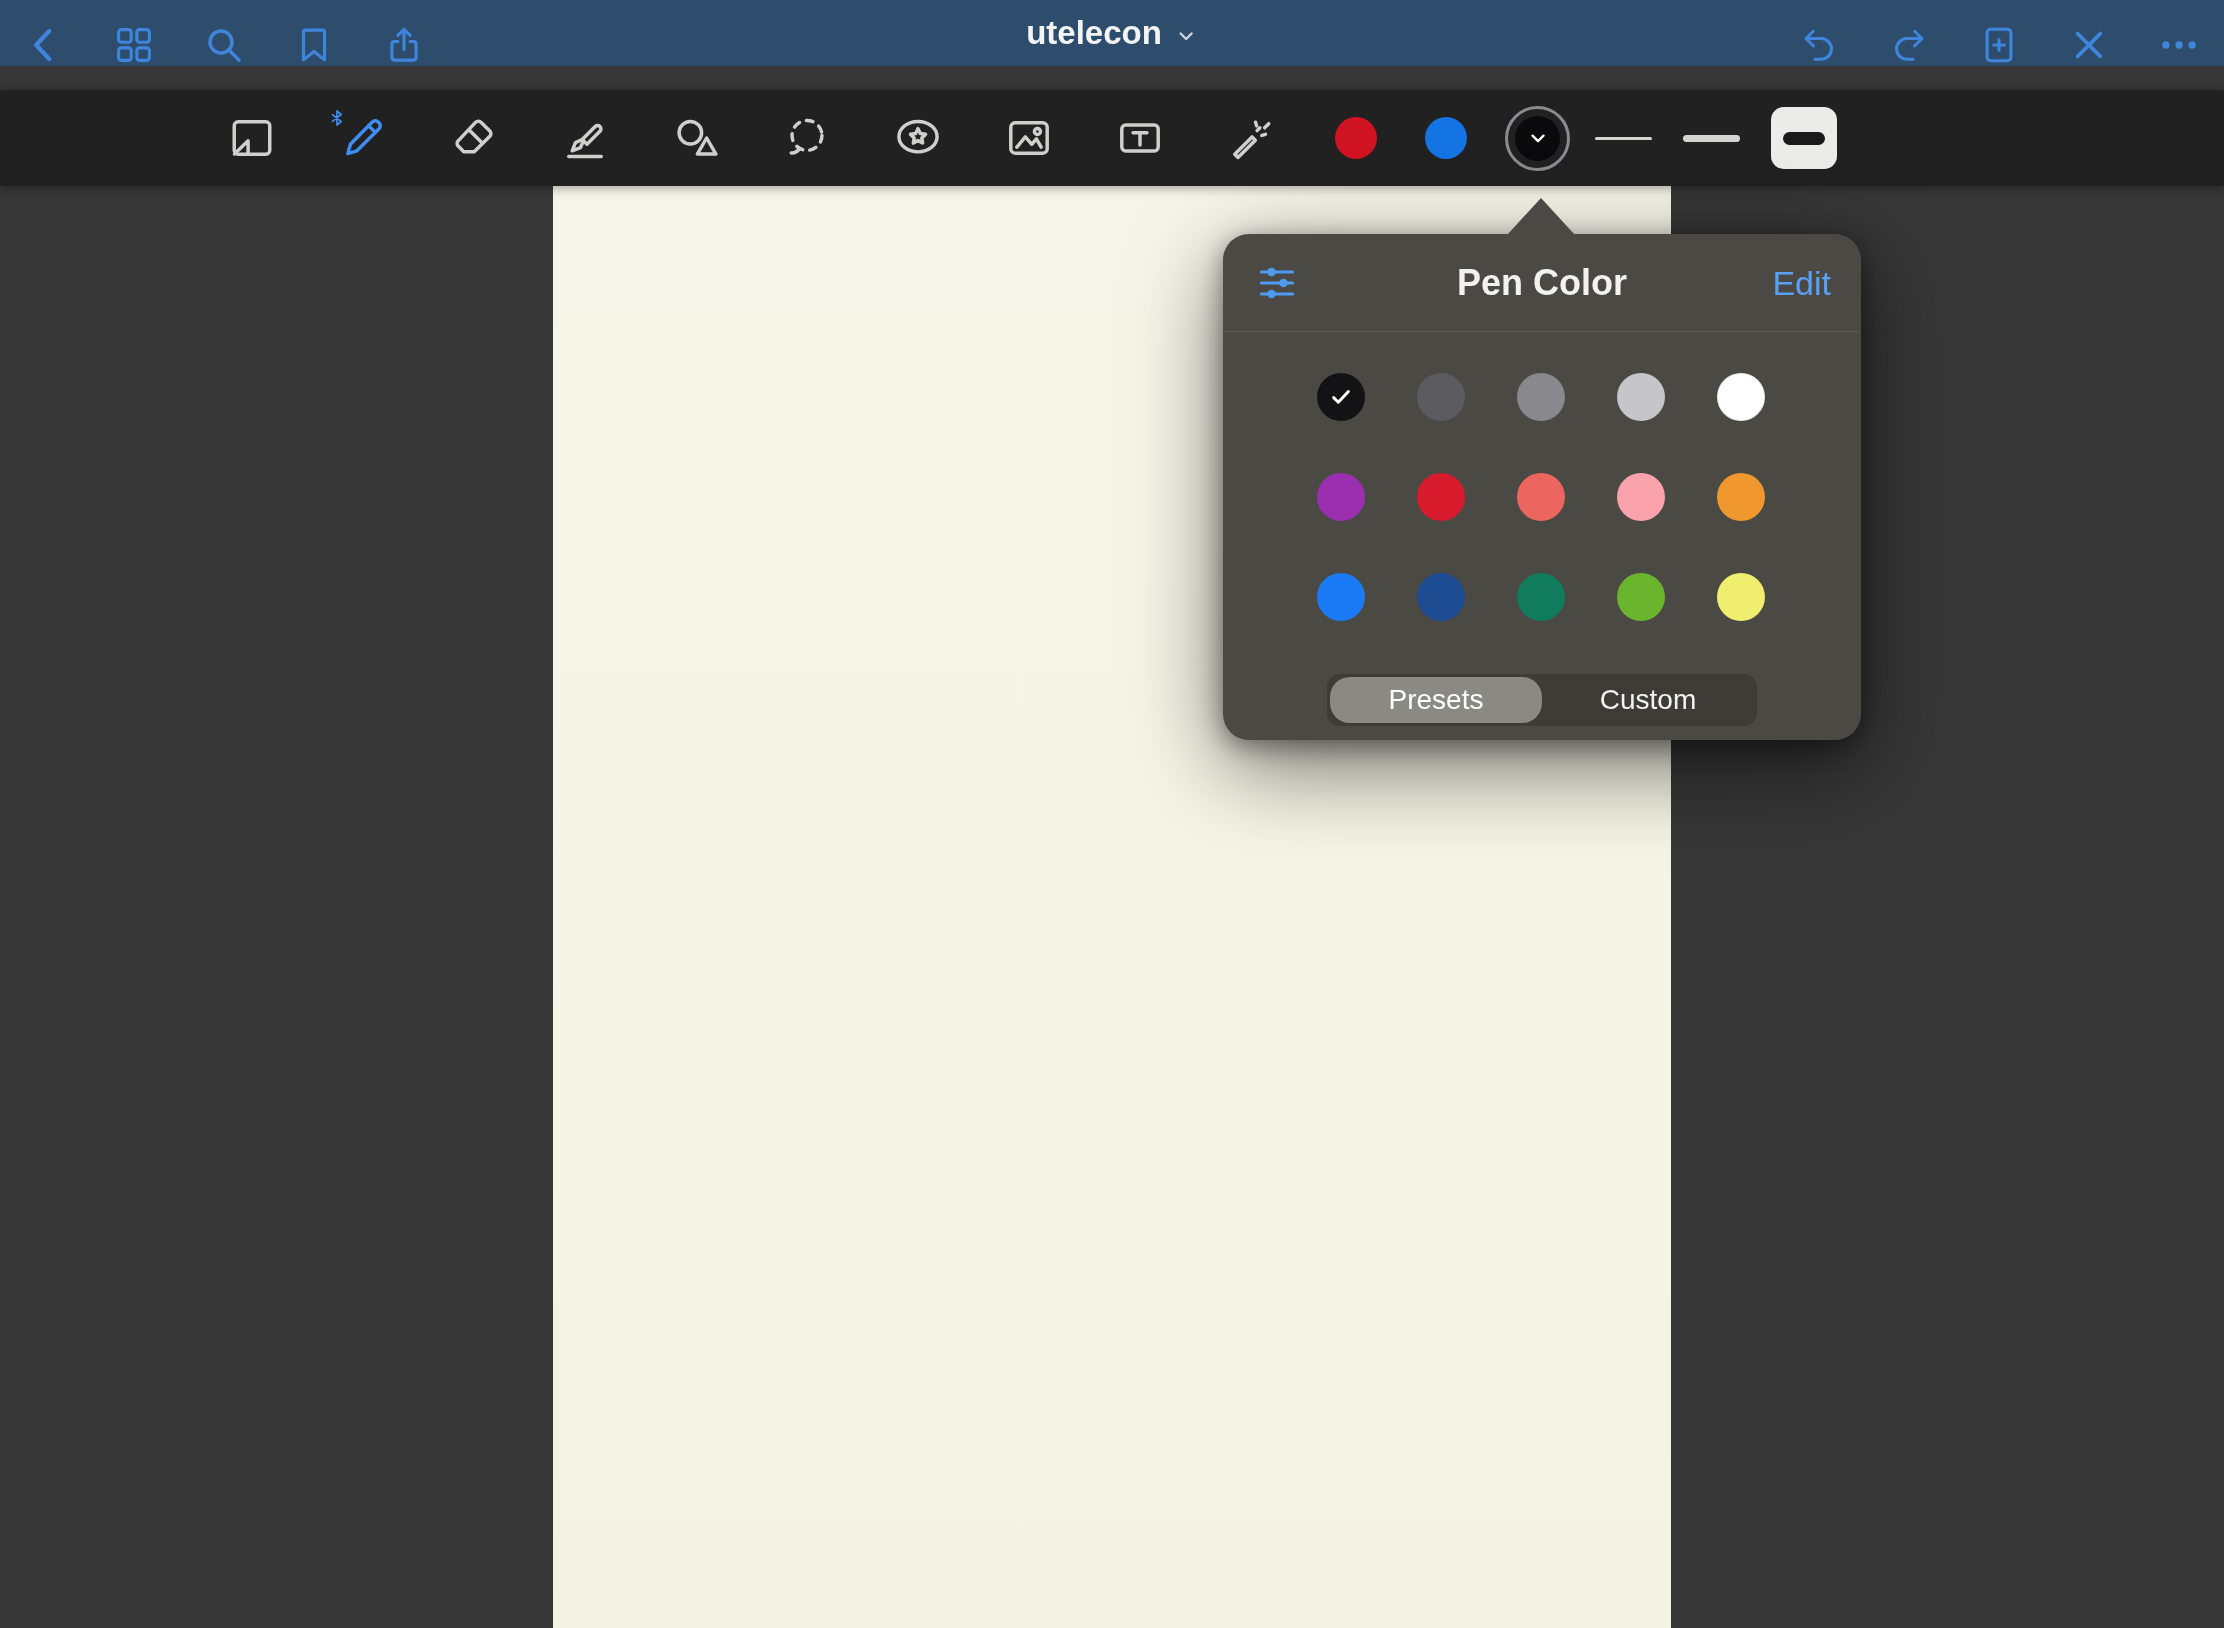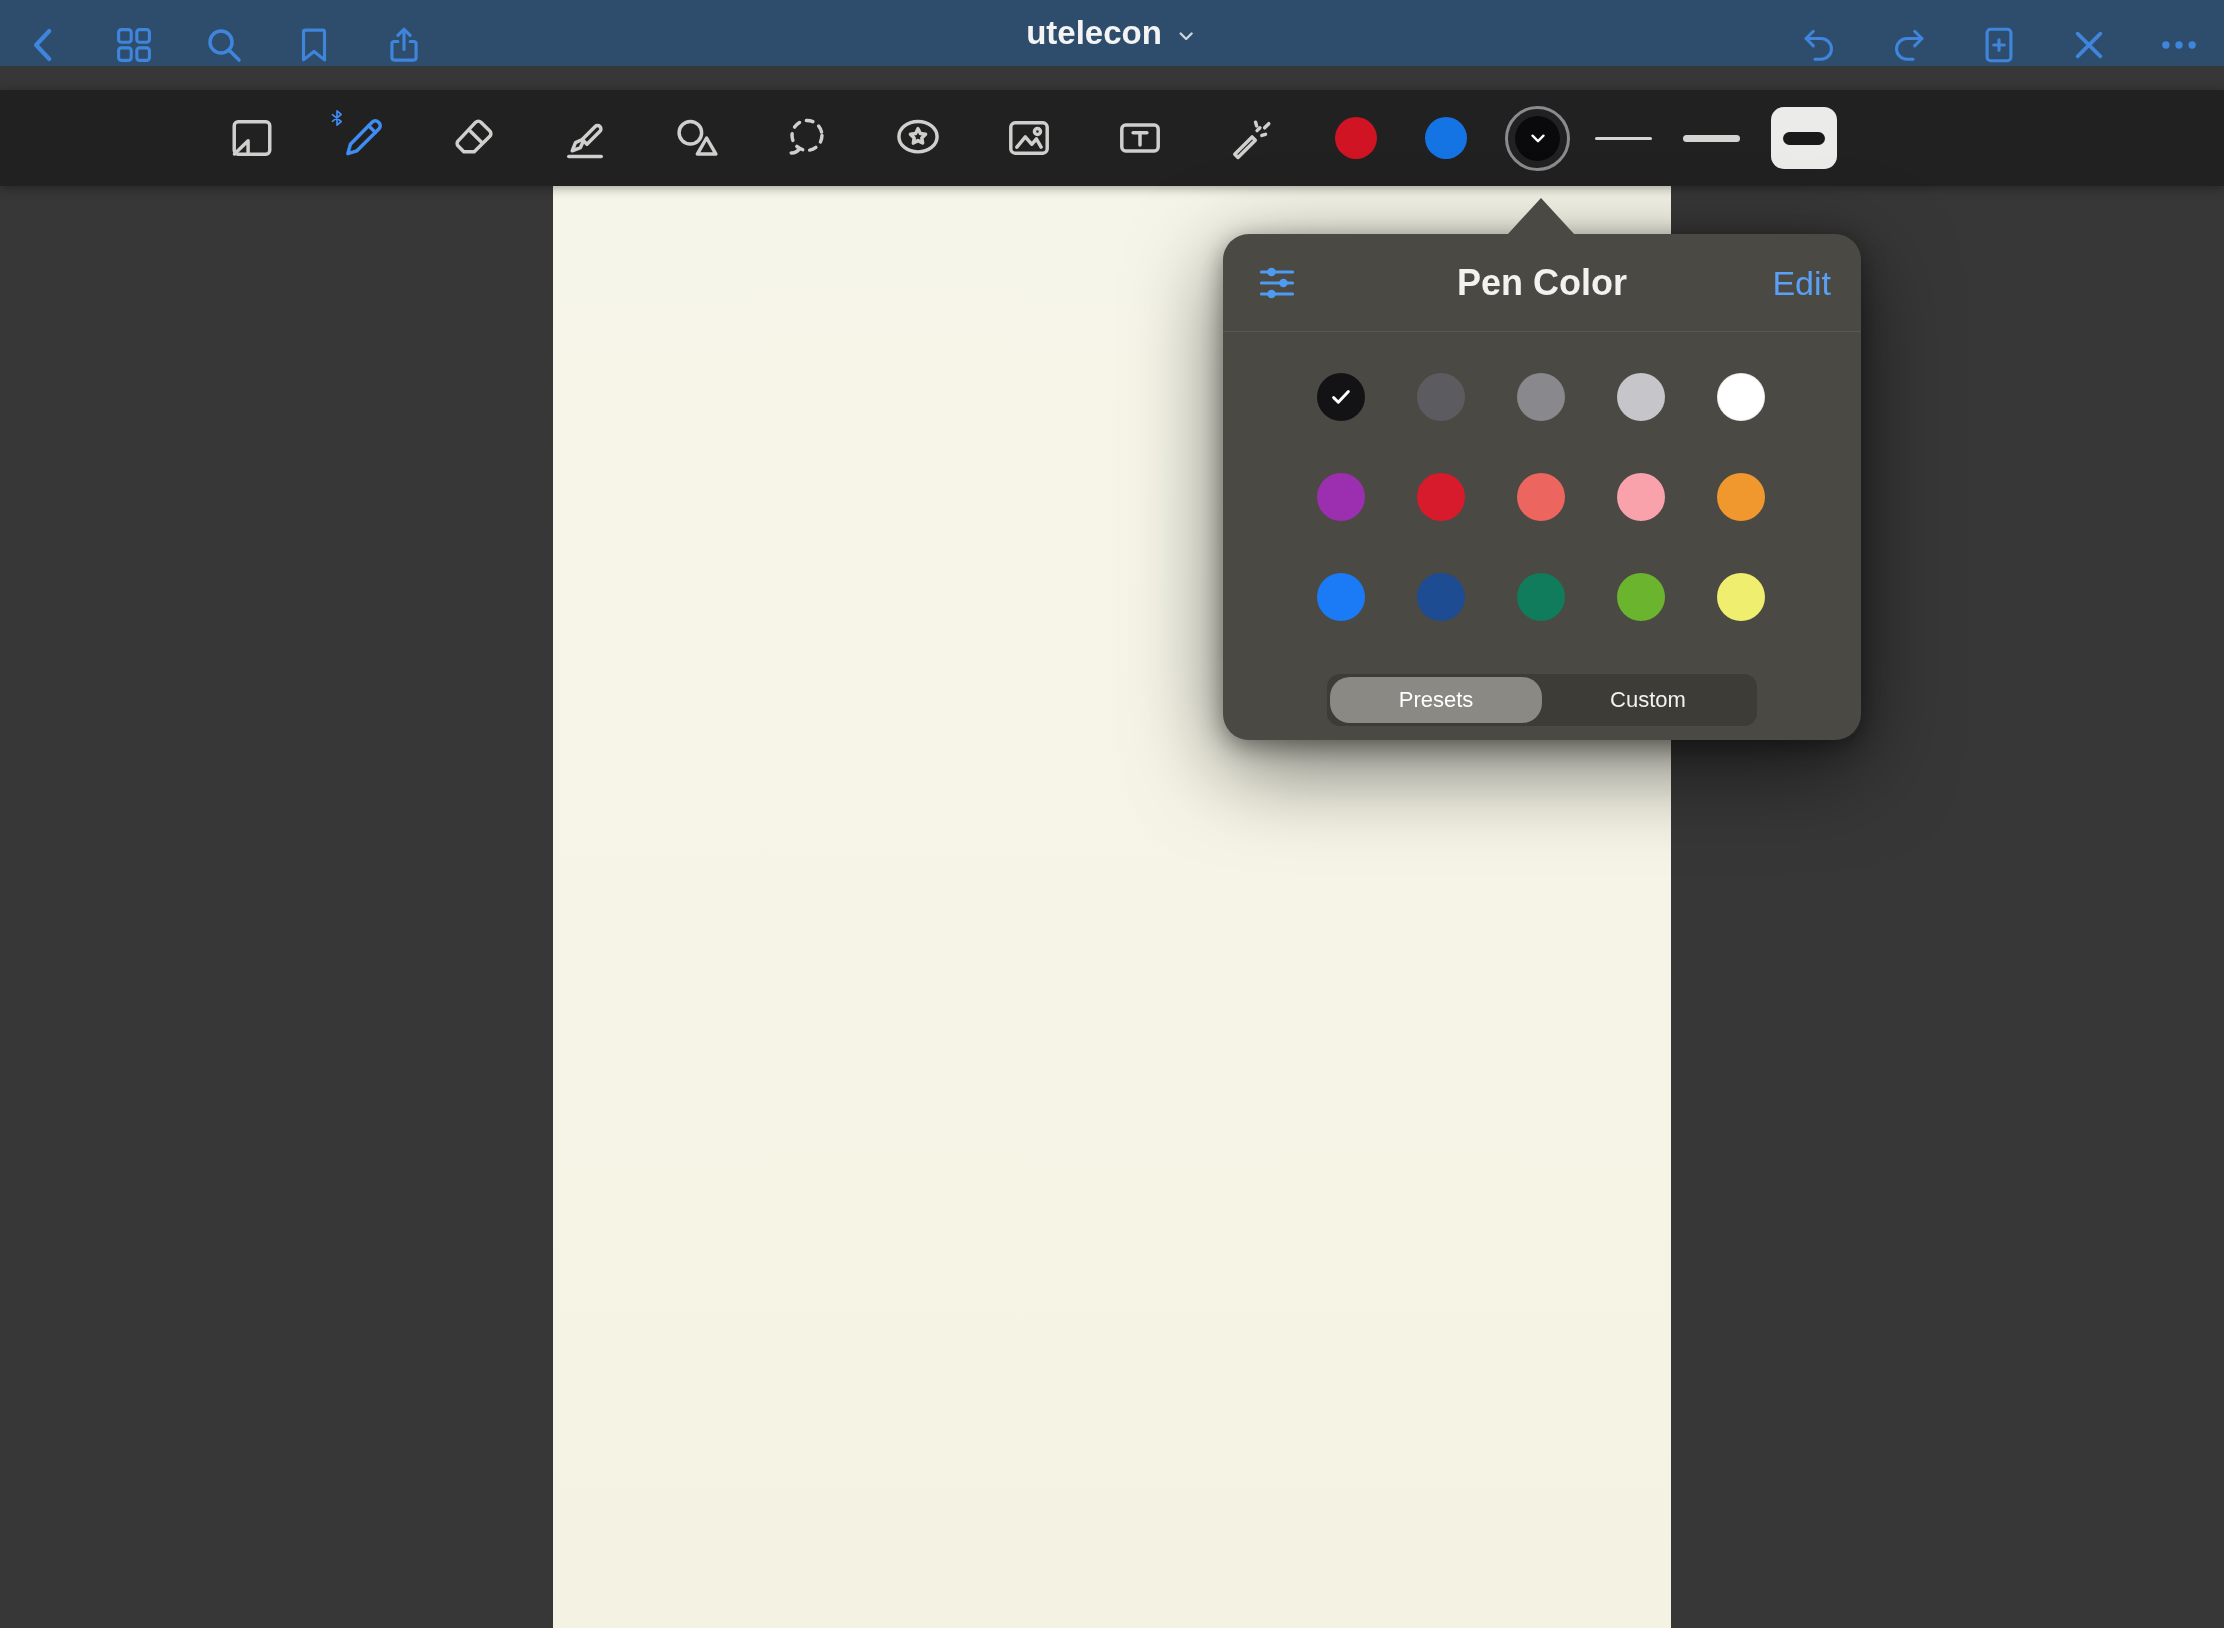--- a/index.html
+++ b/index.html
@@ -63,21 +63,21 @@
   .edit-btn { position:absolute; right:30px; top:0; height:98px; display:flex; align-items:center;
               color:#5aa0f6; font-size:34px; font-weight:400; }
 
   .swatch-grid { position:absolute; left:94px; top:139px; display:grid;
                  grid-template-columns:repeat(5,48px); grid-auto-rows:48px; column-gap:52px; row-gap:52px; }
   .swatch { width:48px; height:48px; border-radius:50%; display:flex; align-items:center; justify-content:center; }
   .swatch svg { width:26px; height:26px; color:#ffffff; }
 
   .segmented { position:absolute; left:104px; top:440px; width:430px; height:52px;
                background:#3e3c37; border-radius:13px; display:flex; padding:3px; }
-  .segment { flex:1; border-radius:20px; color:#f2f2f0; font-size:22px; display:flex; align-items:center; justify-content:center; }
+  .segment { flex:1; border-radius:20px; color:#f2f2f0; font-size:28px; display:flex; align-items:center; justify-content:center; }
   .segment.selected { background:#8b8983; color:#ffffff; }
 </style>
 </head>
 <body>
 
 <div class="screen">
 
   <header class="topbar">
     <div class="topbar-left" id="topbar-left">
         <button class="icon-btn">

